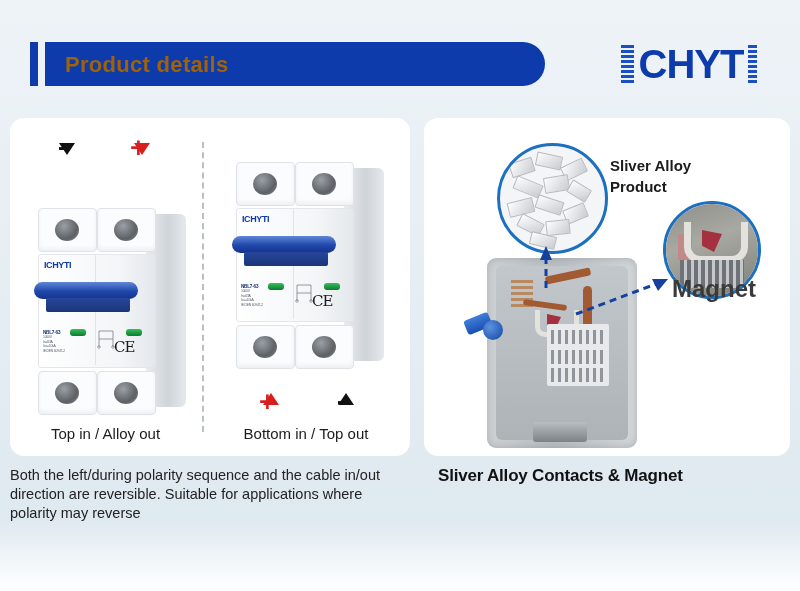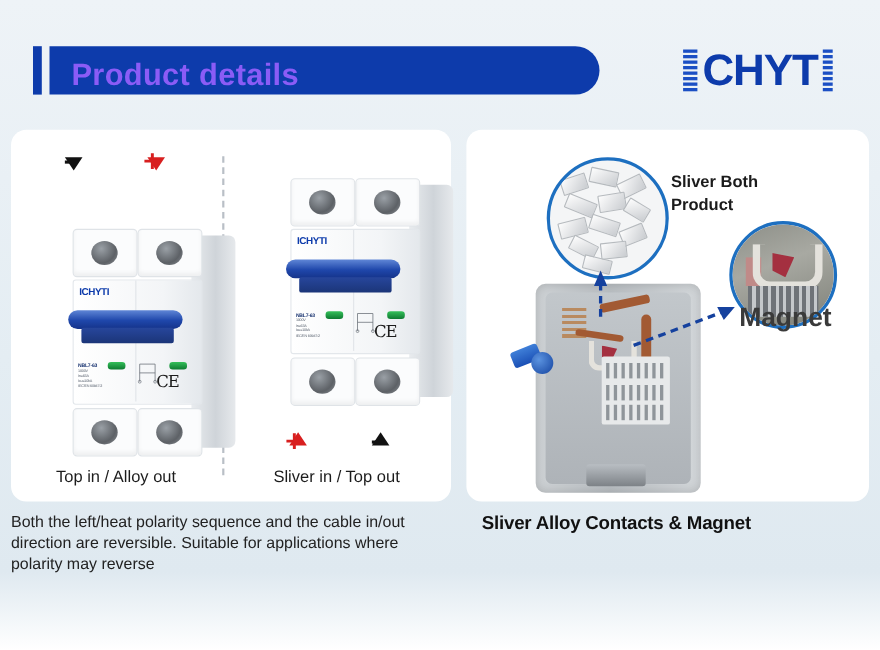--- a/index.html
+++ b/index.html
@@ -12,21 +12,21 @@
 
   
   .header{position:absolute;left:0;top:0;width:800px;height:108px;}
   .hdr-tick{position:absolute;left:30px;top:42px;width:8px;height:44px;background:#0d3bab;}
   .hdr-banner{
     position:absolute;left:45px;top:42px;width:500px;height:44px;
     background:#0d3bab;border-radius:0 22px 22px 0;
   }
   .hdr-title{
     position:absolute;left:65px;top:52px;
-    font-size:28px;font-weight:bold;color:#8b5cf6;letter-spacing:.3px;
+    font-size:22px;font-weight:bold;color:#a16207;letter-spacing:.3px;
   }
   .logo-wrap{position:absolute;left:598px;top:38px;width:182px;height:52px;
     display:flex;align-items:center;justify-content:center;}
   .logo-bars{display:flex;flex-direction:column;gap:2px;}
   .logo-bars i{display:block;width:13px;height:3px;background:#1b4fc4;}
   .logo-bars.tight i{width:9px;}
   .logo-text{
     font-size:40px;font-weight:bold;color:#0d3bab;letter-spacing:-1px;
     line-height:40px;margin:0 5px;font-family:"Liberation Sans",sans-serif;
   }
@@ -57,21 +57,21 @@
   .arrow .shaft{width:5px;margin:0 auto;}
   .arrow .head{width:0;height:0;margin:0 auto;}
   .arrow.down .shaft{height:26px;}
   .arrow.down .head{border-left:8px solid transparent;border-right:8px solid transparent;}
   .arrow.up .shaft{height:26px;}
   .arrow.up .head{border-left:8px solid transparent;border-right:8px solid transparent;}
   .ablk .shaft{background:#111;} .ablk .head.d{border-top:12px solid #111;} .ablk .head.u{border-bottom:12px solid #111;}
   .ared .shaft{background:#d81f1f;} .ared .head.d{border-top:12px solid #d81f1f;} .ared .head.u{border-bottom:12px solid #d81f1f;}
 
   
-  .brk{position:absolute;left:20px;width:125px;height:161px;margin-left:28px;}
+  .brk{position:absolute;left:20px;width:125px;height:161px;}
   .brk .side{
     position:absolute;left:108px;top:6px;width:40px;height:193px;
     background:linear-gradient(to right,#e9ecef,#cfd4d9 55%,#e6e9ec);
     border-radius:3px 6px 6px 3px;
   }
   .brk .term{
     position:absolute;width:57px;height:42px;background:#fbfcfd;
     border:1px solid #dfe3e7;border-radius:4px;
     box-shadow:inset 0 -3px 4px rgba(0,0,0,.05);
   }
@@ -315,21 +315,21 @@
       <span class="sym plus">+</span>
     </div>
     <div class="pol">
       <span class="arrow up ablk">
         <span class="head u"></span><span class="shaft"></span>
       </span>
       <span class="sym minus">–</span>
     </div>
   </div>
 
-  <div class="figcap">Sliver in / Top out</div>
+  <div class="figcap">Bottom in / Top out</div>
 </div>
 
 <div class="card" id="card-right"></div>
 
 <div class="mech">
   <div class="shell"></div>
   <div class="cavity"></div>
 
   <div class="lug">
     <span class="grip"></span>
@@ -400,24 +400,24 @@
 </div>
 
 <svg style="position:absolute;left:424px;top:118px;width:366px;height:338px;pointer-events:none;">
   <path d="M122 170 L122 142" stroke="#15419e" stroke-width="3" stroke-dasharray="7,5" fill="none"></path>
   <path d="M122 128 l-6 14 l12 0 z" fill="#15419e"></path>
   <path d="M152 196 L232 166" stroke="#15419e" stroke-width="3" stroke-dasharray="7,5" fill="none"></path>
   <path d="M244 161 l-16 0 l6 12 z" fill="#15419e"></path>
 </svg>
 
 <div class="callout" id="callout-contacts">
-  <div>Sliver Both</div>
+  <div>Sliver Alloy</div>
   <div>Product</div>
 </div>
 <div class="callout" id="callout-magnet">Magnet</div>
 
 <div class="cap" id="cap-left">
-  <p>Both the left/heat polarity sequence and the cable in/out direction are reversible. Suitable for applications where polarity may reverse</p>
+  <p>Both the left/during polarity sequence and the cable in/out direction are reversible. Suitable for applications where polarity may reverse</p>
 </div>
 
 <div class="cap" id="cap-right">
   <h3>Sliver Alloy Contacts &amp; Magnet</h3>
 </div>
 
 </body></html>

